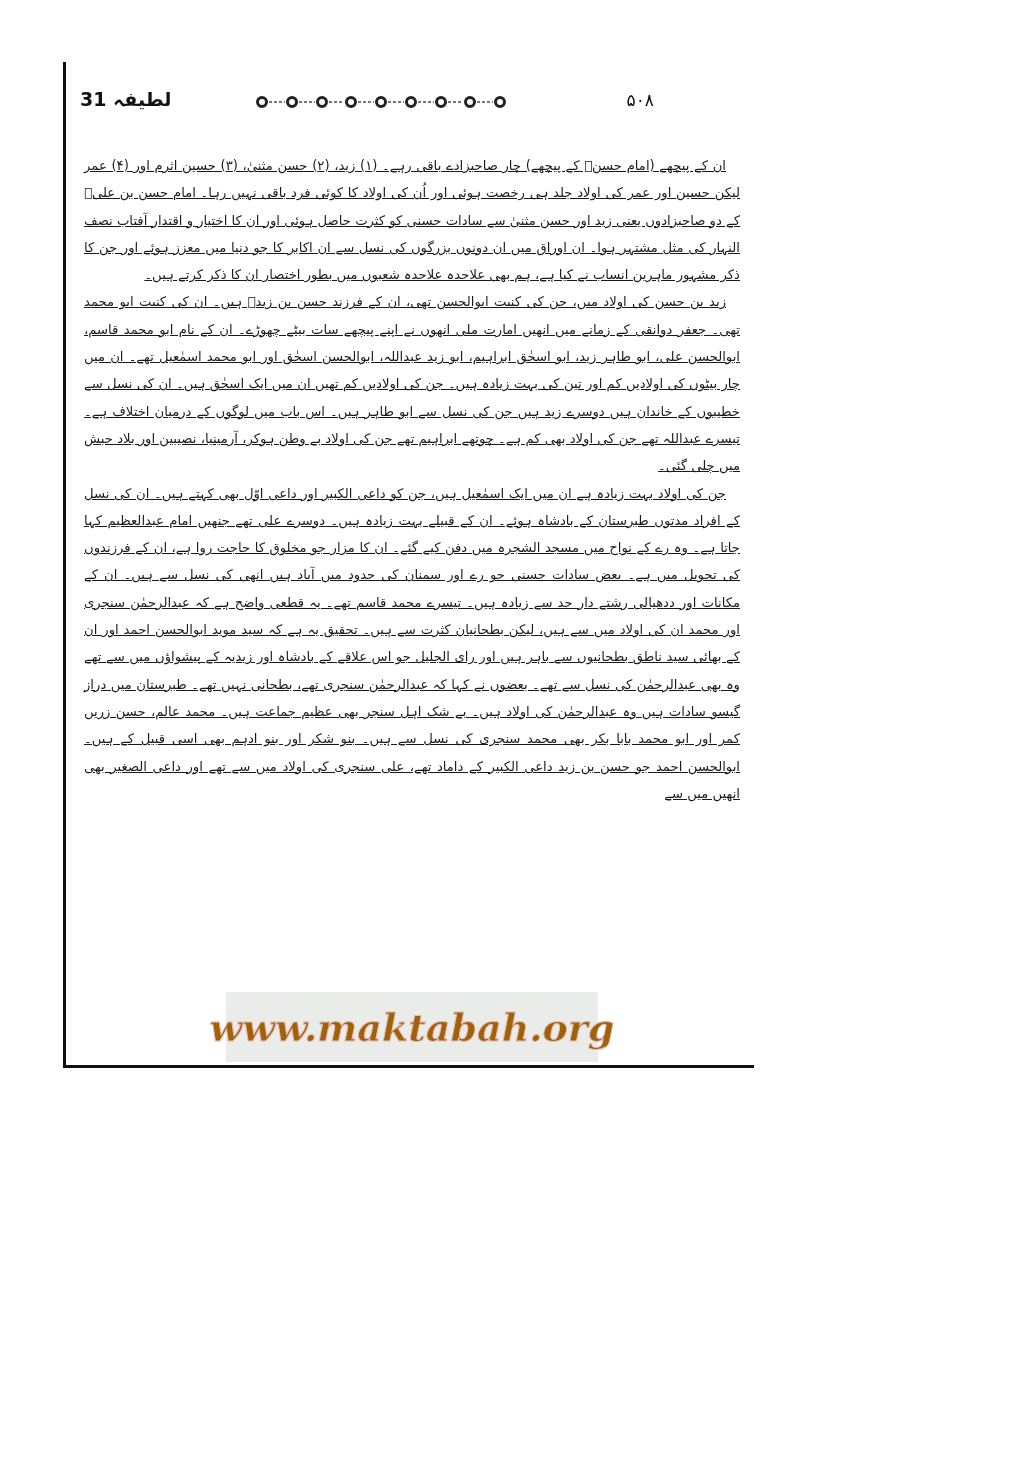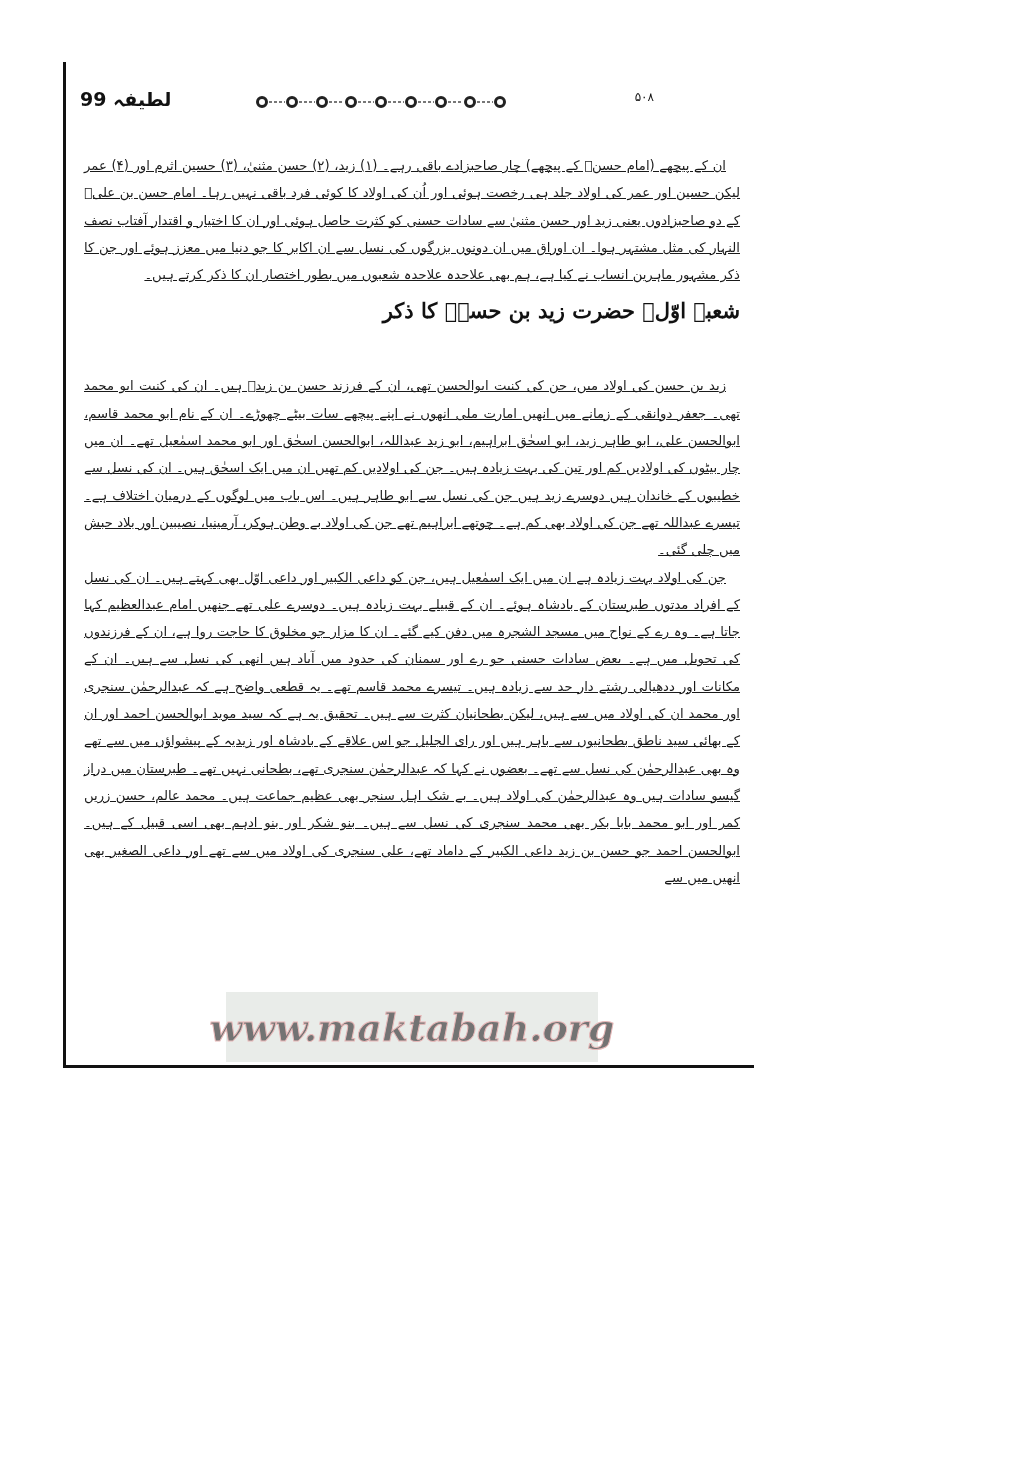--- a/index.html
+++ b/index.html
@@ -12,21 +12,21 @@
   .header {
     position: absolute; left: 0; right: 0; top: 22px; height: 36px;
   }
   .hdr-left {
     position: absolute; left: 14px; top: 4px;
     font-family: "DejaVu Sans", sans-serif; font-size: 19px; font-weight: bold; color: #111;
     direction: rtl;
   }
   .hdr-right {
     position: absolute; right: 100px; top: 6px;
-    font-family: "DejaVu Sans", sans-serif; font-size: 12px; color: #111;
+    font-family: "DejaVu Sans", sans-serif; font-size: 17px; color: #111;
   }
   .ornament {
     position: absolute; left: 190px; top: 9px; width: 250px; height: 18px;
     display: flex; align-items: center; justify-content: space-between;
   }
   .orn-ring {
     width: 12px; height: 12px; border: 3px solid #222; border-radius: 50%;
     box-sizing: border-box; position: relative; flex: 0 0 auto;
   }
   .orn-link { flex: 1 1 auto; height: 2px; background: repeating-linear-gradient(90deg,#777 0 3px,transparent 3px 5px); margin: 0 1px; }
@@ -40,29 +40,29 @@
   .section-title {
     font-family: "DejaVu Serif", serif; font-size: 21px; font-weight: bold;
     margin: 8px 0 46px 0; line-height: 30px; color: #111;
   }
   .watermark {
     position: absolute; left: 160px; top: 930px; width: 372px; height: 70px;
     background: #e9ece9; display: flex; align-items: center; justify-content: center;
   }
   .watermark span {
     font-family: "DejaVu Serif", serif; font-style: italic; font-size: 38px; font-weight: bold;
-    color: #737373; -webkit-text-stroke: 1px #e8b9b9; letter-spacing: 0px;
+    color: #a16207; -webkit-text-stroke: 1px #e8b9b9; letter-spacing: 0px;
   }
 </style>
 </head>
 <body>
 
 <div class="page">
   <div class="header">
-    <div class="hdr-left">لطیفہ 99</div>
+    <div class="hdr-left">لطیفہ 31</div>
     <div class="ornament">
       <span class="orn-ring"></span>
         <span class="orn-link"></span>
       <span class="orn-ring"></span>
         <span class="orn-link"></span>
       <span class="orn-ring"></span>
         <span class="orn-link"></span>
       <span class="orn-ring"></span>
         <span class="orn-link"></span>
       <span class="orn-ring"></span>
@@ -73,21 +73,20 @@
         <span class="orn-link"></span>
       <span class="orn-ring"></span>
         <span class="orn-link"></span>
       <span class="orn-ring"></span>
     </div>
     <div class="hdr-right">۵۰۸</div>
   </div>
 
   <div class="content">
     <p class="indent">ان کے پیچھے (امام حسنؓ کے پیچھے) چار صاحبزادے باقی رہے۔ (۱) زید، (۲) حسن مثنیٰ، (۳) حسین اثرم اور (۴) عمر لیکن حسین اور عمر کی اولاد جلد ہی رخصت ہوئی اور اُن کی اولاد کا کوئی فرد باقی نہیں رہا۔ امام حسن بن علیؓ کے دو صاحبزادوں یعنی زید اور حسن مثنیٰ سے سادات حسنی کو کثرت حاصل ہوئی اور ان کا اختیار و اقتدار آفتاب نصف النہار کی مثل مشتہر ہوا۔ ان اوراق میں ان دونوں بزرگوں کی نسل سے ان اکابر کا جو دنیا میں معزز ہوئے اور جن کا ذکر مشہور ماہرین انساب نے کیا ہے، ہم بھی علاحدہ علاحدہ شعبوں میں بطور اختصار ان کا ذکر کرتے ہیں۔</p>
-    <div class="section-title">شعبۂ اوّل۔ حضرت زید بن حسنؓ کا ذکر</div>
     <p class="indent">زید بن حسن کی اولاد میں، جن کی کنیت ابوالحسن تھی، ان کے فرزند حسن بن زیدؒ ہیں۔ ان کی کنیت ابو محمد تھی۔ جعفر دوانقی کے زمانے میں انھیں امارت ملی انھوں نے اپنے پیچھے سات بیٹے چھوڑے۔ ان کے نام ابو محمد قاسم، ابوالحسن علی، ابو طاہر زید، ابو اسحٰق ابراہیم، ابو زید عبداللہ، ابوالحسن اسحٰق اور ابو محمد اسمٰعیل تھے۔ ان میں چار بیٹوں کی اولادیں کم اور تین کی بہت زیادہ ہیں۔ جن کی اولادیں کم تھیں ان میں ایک اسحٰق ہیں۔ ان کی نسل سے خطیبوں کے خاندان ہیں دوسرے زید ہیں جن کی نسل سے ابو طاہر ہیں۔ اس باب میں لوگوں کے درمیان اختلاف ہے۔ تیسرے عبداللہ تھے جن کی اولاد بھی کم ہے۔ چوتھے ابراہیم تھے جن کی اولاد بے وطن ہوکر، آرمینیا، نصیبین اور بلاد حبش میں چلی گئی۔</p>
     <p class="indent">جن کی اولاد بہت زیادہ ہے ان میں ایک اسمٰعیل ہیں، جن کو داعی الکبیر اور داعی اوّل بھی کہتے ہیں۔ ان کی نسل کے افراد مدتوں طبرستان کے بادشاہ ہوئے۔ ان کے قبیلے بہت زیادہ ہیں۔ دوسرے علی تھے جنھیں امام عبدالعظیم کہا جاتا ہے۔ وہ رے کے نواح میں مسجد الشجرہ میں دفن کیے گئے۔ ان کا مزار جو مخلوق کا حاجت روا ہے، ان کے فرزندوں کی تحویل میں ہے۔ بعض سادات حسنی جو رے اور سمنان کی حدود میں آباد ہیں انھی کی نسل سے ہیں۔ ان کے مکانات اور ددھیالی رشتے دار حد سے زیادہ ہیں۔ تیسرے محمد قاسم تھے۔ یہ قطعی واضح ہے کہ عبدالرحمٰن سنجری اور محمد ان کی اولاد میں سے ہیں، لیکن بطحانیان کثرت سے ہیں۔ تحقیق یہ ہے کہ سید موید ابوالحسن احمد اور ان کے بھائی سید ناطق بطحانیوں سے باہر ہیں اور رای الجلیل جو اس علاقے کے بادشاہ اور زیدیہ کے پیشواؤں میں سے تھے وہ بھی عبدالرحمٰن کی نسل سے تھے۔ بعضوں نے کہا کہ عبدالرحمٰن سنجری تھے، بطحانی نہیں تھے۔ طبرستان میں دراز گیسو سادات ہیں وہ عبدالرحمٰن کی اولاد ہیں۔ بے شک اہل سنجر بھی عظیم جماعت ہیں۔ محمد عالم، حسن زریں کمر اور ابو محمد بابا بکر بھی محمد سنجری کی نسل سے ہیں۔ بنو شکر اور بنو ادہم بھی اسی قبیل کے ہیں۔ ابوالحسن احمد جو حسن بن زید داعی الکبیر کے داماد تھے، علی سنجری کی اولاد میں سے تھے اور داعی الصغیر بھی انھیں میں سے</p>
   </div>
 
   <div class="watermark">
     <span>www.maktabah.org</span>
   </div>
 </div>
 
 </body></html>

